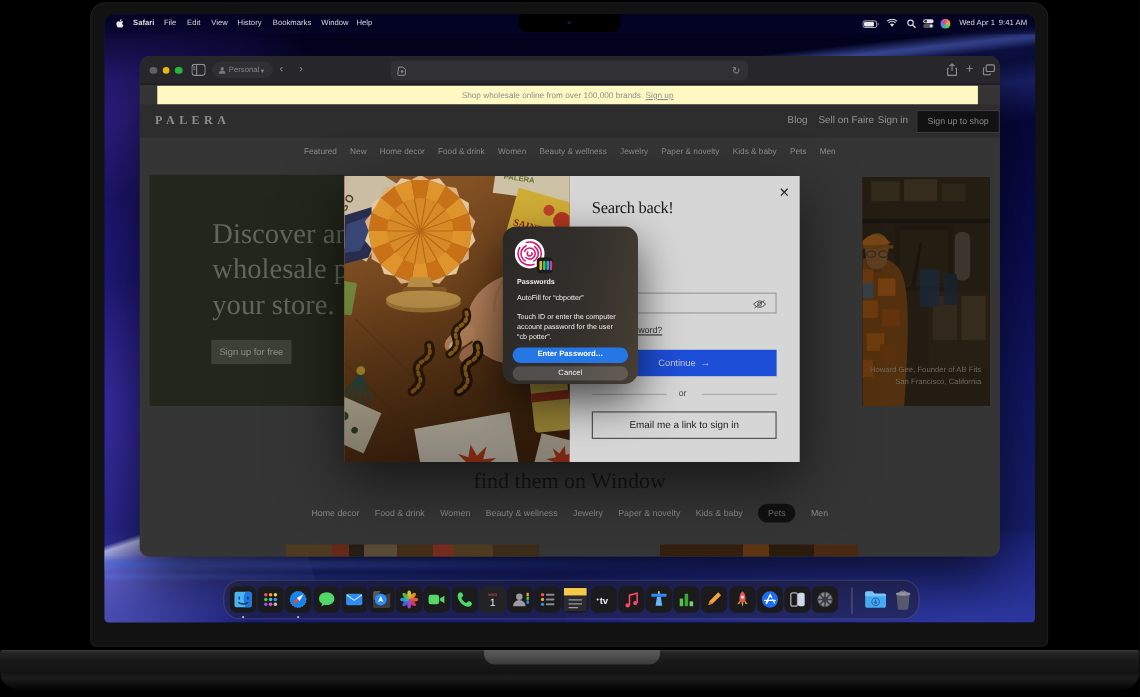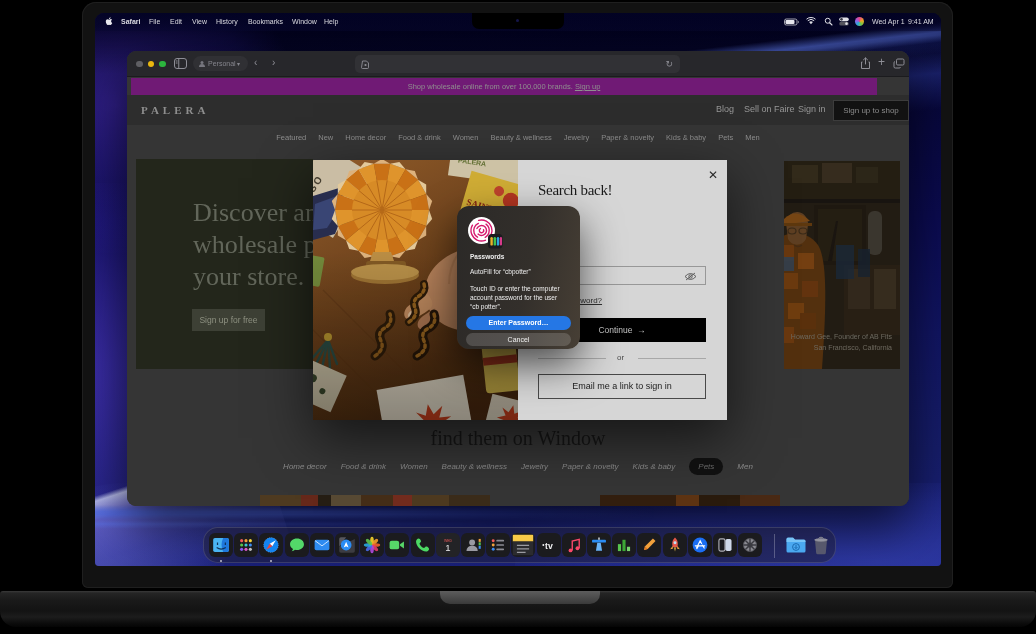--- a/index.html
+++ b/index.html
@@ -54,21 +54,21 @@
   
   #win { left:32px; top:38px; width:782px; height:455px; background:#353535;
     border-radius:9px; overflow:hidden; box-shadow:0 20px 50px rgba(0,0,0,0.65); }
   #titlebar { position:absolute; left:0; top:0; width:782px; height:26px; background:#27272b;
     border-bottom:1px solid #1b1b1e; }
   .tl { position:absolute; top:9.5px; width:6.5px; height:6.5px; border-radius:50%; }
   .tbico { position:absolute; color:#8e8e96; }
   #content { position:absolute; left:0; top:27px; width:782px; height:428px; background:#353535; }
 
   
-  #banner { left:4px; top:0; width:746px; height:17px; background:#701a75;
+  #banner { left:16px; top:0; width:746px; height:17px; background:#fef9c3;
     color:#8f8f8f; font-size:7.5px; text-align:center; line-height:17px; }
   #header { left:0; top:17px; width:782px; height:30px; background:#2d2d2d; }
   #logo { left:14px; top:9px; font-family:"Liberation Serif", serif; font-size:11px;
     letter-spacing:4px; color:#8e8e8e; font-weight:700; }
   #searchpill { left:78px; top:5px; width:495px; height:21px; border:1px solid #4a4a4a;
     border-radius:11px; background:#272727; color:#868686; font-size:8.5px; line-height:20px;
     padding-left:14px; }
   .hlink { position:absolute; top:9px; font-size:9px; color:#969696; }
   #signupbtn { left:706px; top:5px; width:76px; height:21px; background:#121212;
     border:1px solid #3c3c3c; color:#8a8a8a; font-size:8px; text-align:center; line-height:20px; }
@@ -82,32 +82,32 @@
     font-size:26px; color:#62665a; white-space:nowrap; }
   #herobtn { left:56px; top:150px; width:73px; height:22px; background:#3d4035;
     color:#8d9080; font-size:8.5px; text-align:center; line-height:22px; }
   #hero-photo { left:657px; top:83px; width:116px; height:208px; overflow:hidden;
     background:linear-gradient(180deg,#241d14 0%,#2a2218 40%,#1c1610 100%); }
   .cap { position:absolute; right:8px; font-size:7px; color:#6e6a60; text-align:right; white-space:nowrap; }
 
   
   #findhead { left:0; top:349px; width:782px; text-align:center;
     font-family:"Liberation Serif", serif; font-size:20px; color:#161616; }
-  #pills { left:0; top:384px; width:782px; text-align:center; font-size:8px; color:#8a8a8a;font-style:italic; }
+  #pills { left:0; top:384px; width:782px; text-align:center; font-size:8px; color:#8a8a8a; }
   #pills span { margin:0 7px; }
   #petpill { background:#111; border-radius:9px; padding:4px 9px; color:#6d6d6d; }
   .prod { position:absolute; top:417px; height:12px; }
 
   
   #modal { left:218px; top:147px; width:414px; height:260px; box-shadow:0 18px 50px rgba(0,0,0,0.6); }
   #modal-img { position:absolute; left:0; top:0; width:205px; height:260px; overflow:hidden;
     background:linear-gradient(160deg,#8a5526 0%,#7a4a20 40%,#62381a 75%,#4e2c12 100%); }
   #modal-white { position:absolute; left:205px; top:0; width:209px; height:260px; background:#d6d6d6; }
   .input { position:absolute; left:20px; width:168px; background:#d6d6d6; }
-  #contbtn { position:absolute; left:20px; top:158px; width:168px; height:24px; background:#000000;
+  #contbtn { position:absolute; left:20px; top:158px; width:168px; height:24px; background:#1d4ed8;
     color:#c6c6c6; font-size:8.5px; text-align:center; line-height:24px; }
   #emailbtn { position:absolute; left:20px; top:214px; width:168px; height:25px; background:#d6d6d6;
     border:1px solid #494949; color:#222; font-size:9px; text-align:center; line-height:23px; }
 
   
   #pd { left:362px; top:193px; width:123px; height:143px; border-radius:12px;
     background:linear-gradient(100deg,#2b2927 0%,#332f2b 55%,#473f35 100%);
     box-shadow:0 16px 40px rgba(0,0,0,0.65); color:#efefef; }
   .pdtxt { position:absolute; left:13px; font-size:6.5px; }
   #pdblue { position:absolute; left:9px; top:110px; width:105px; height:14px; border-radius:7px;

